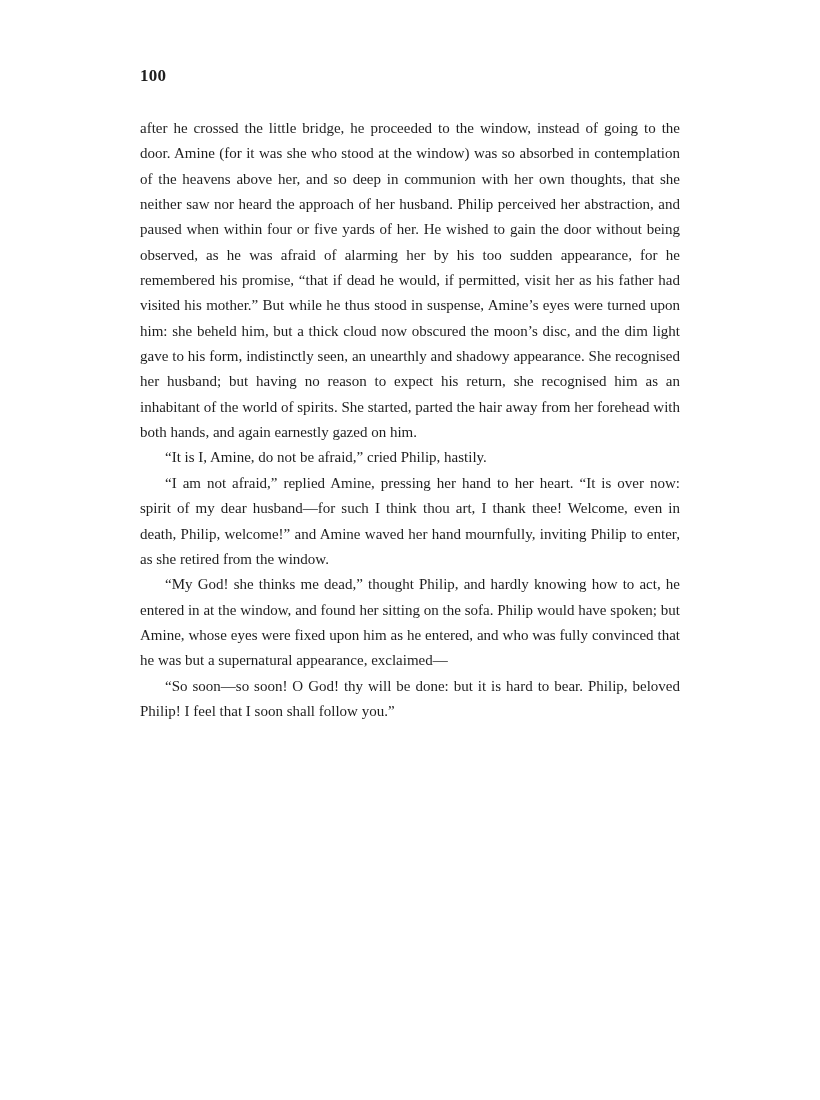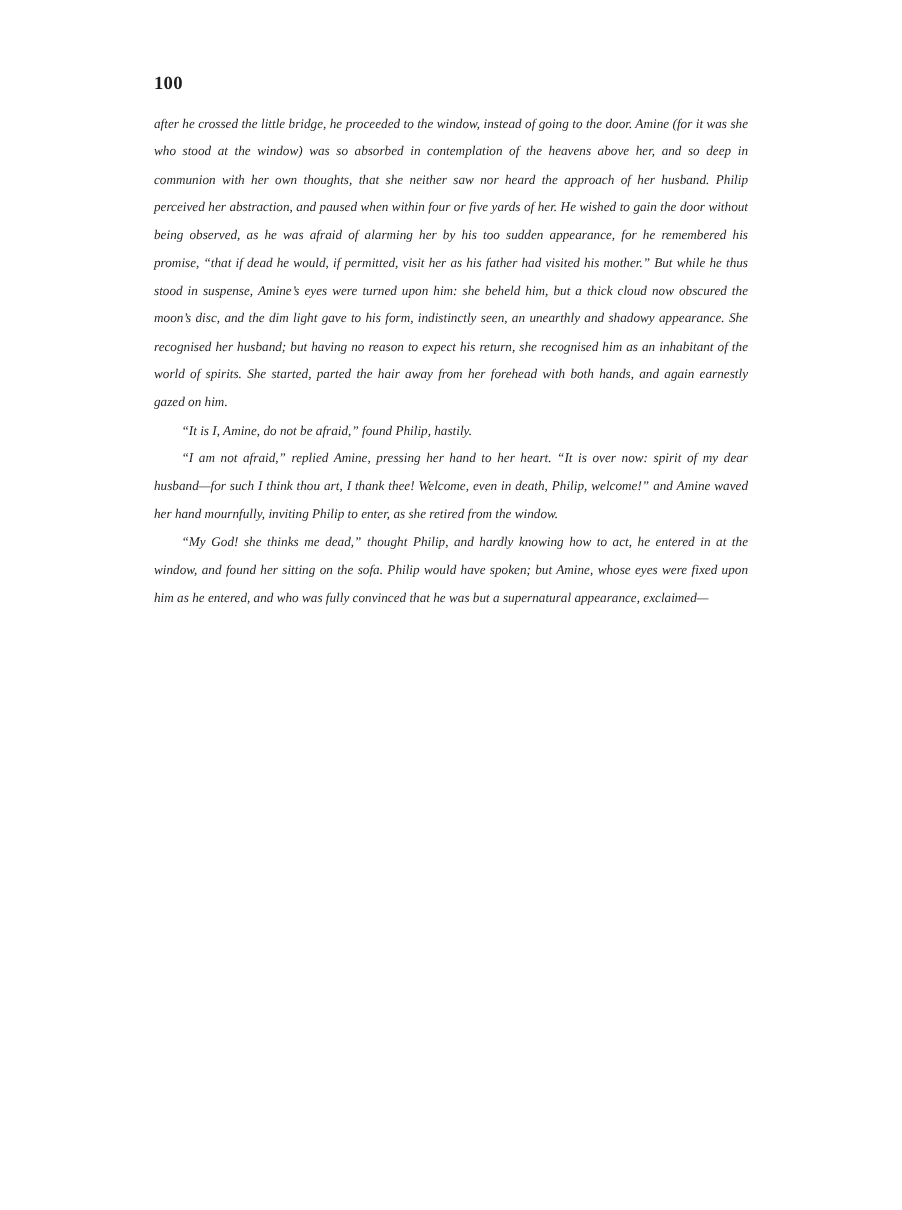--- a/index.html
+++ b/index.html
@@ -43,42 +43,42 @@
     font-size: 17px;
     letter-spacing: 0.6px;
   }
   .running-title span {
     display: inline-block;
     border-bottom: 1.4px solid #333;
     padding-bottom: 2px;
     line-height: 18px;
   }
   .body-text {
-    margin-top: 8px;
-    font-size: 12px;
+    margin-top: 24px;
+    font-size: 15px;
     line-height: 25.35px;
     text-align: justify;
     hyphens: manual;
-    font-style: italic;
   }
   .body-text p {
     margin: 0;
     text-indent: 25px;
   }
   .body-text p.first {
     text-indent: 0;
   }
 </style>
 </head>
 <body>
 
 <div class="page">
   <div class="running-head">
     <span class="folio">100</span>
   </div>
 
   <div class="body-text">
     <p class="first">after he crossed the little bridge, he proceeded to the window, instead of going to the door. Amine (for it was she who stood at the win­dow) was so absorbed in contemplation of the heavens above her, and so deep in communion with her own thoughts, that she neither saw nor heard the approach of her husband. Philip perceived her abstraction, and paused when within four or five yards of her. He wished to gain the door without being observed, as he was afraid of alarming her by his too sudden appearance, for he remembered his promise, “that if dead he would, if permitted, visit her as his father had visited his mother.” But while he thus stood in suspense, Amine’s eyes were turned upon him: she beheld him, but a thick cloud now obscured the moon’s disc, and the dim light gave to his form, indis­tinctly seen, an unearthly and shadowy appearance. She recognised her husband; but having no reason to expect his return, she recog­nised him as an inhabitant of the world of spirits. She started, parted the hair away from her forehead with both hands, and again earnestly gazed on him.</p>
-    <p>“It is I, Amine, do not be afraid,” found Philip, hastily.</p>
+    <p>“It is I, Amine, do not be afraid,” cried Philip, hastily.</p>
     <p>“I am not afraid,” replied Amine, pressing her hand to her heart. “It is over now: spirit of my dear husband—for such I think thou art, I thank thee! Welcome, even in death, Philip, welcome!” and Amine waved her hand mournfully, inviting Philip to enter, as she retired from the window.</p>
     <p>“My God! she thinks me dead,” thought Philip, and hardly know­ing how to act, he entered in at the window, and found her sitting on the sofa. Philip would have spoken; but Amine, whose eyes were fixed upon him as he entered, and who was fully convinced that he was but a supernatural appearance, exclaimed—</p>
+    <p>“So soon—so soon! O God! thy will be done: but it is hard to bear. Philip, beloved Philip! I feel that I soon shall follow you.”</p>
   </div>
 </div>
 
 </body></html>

